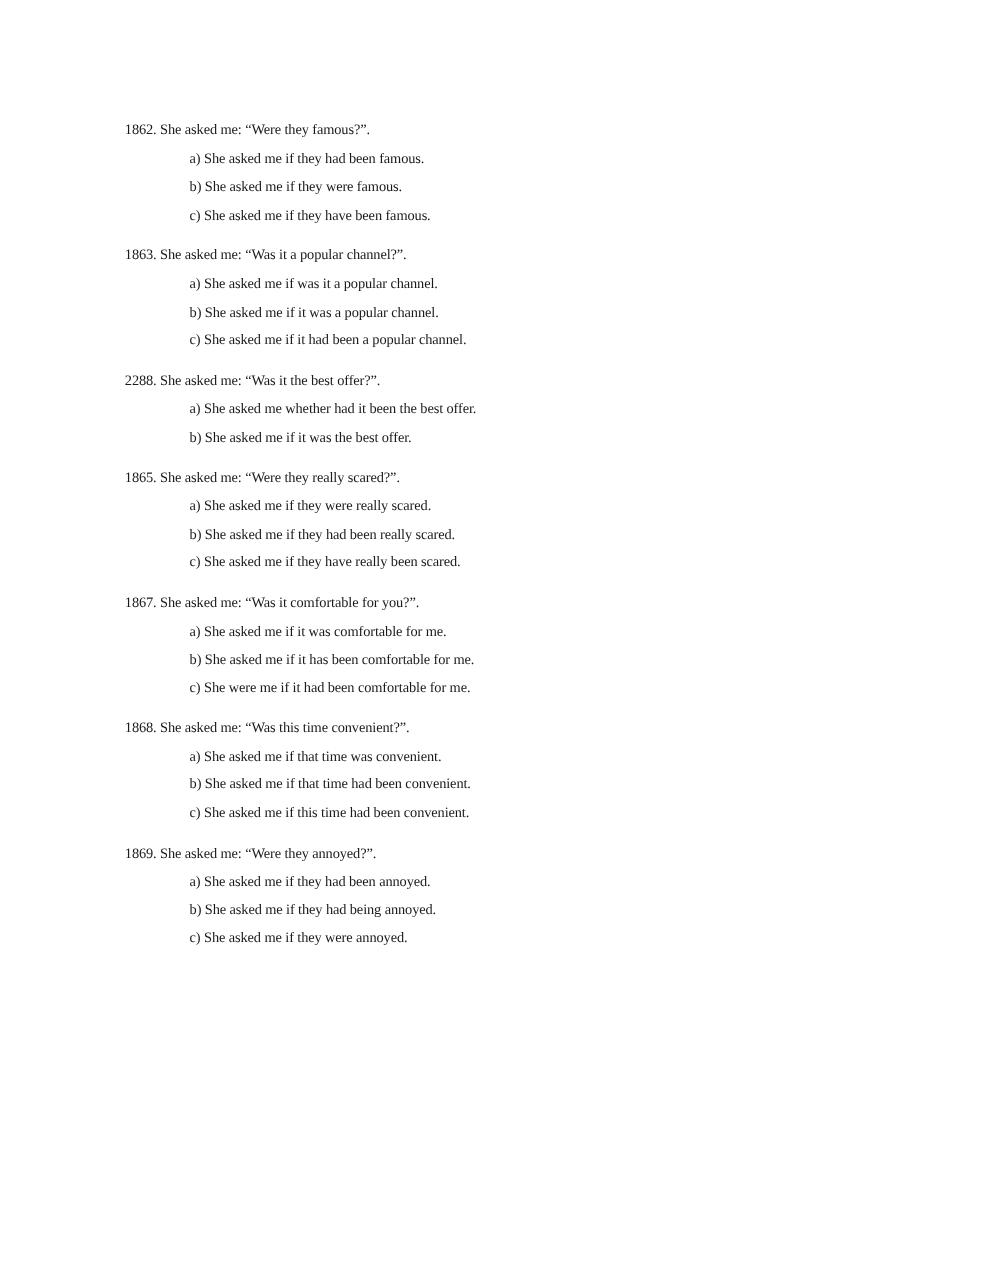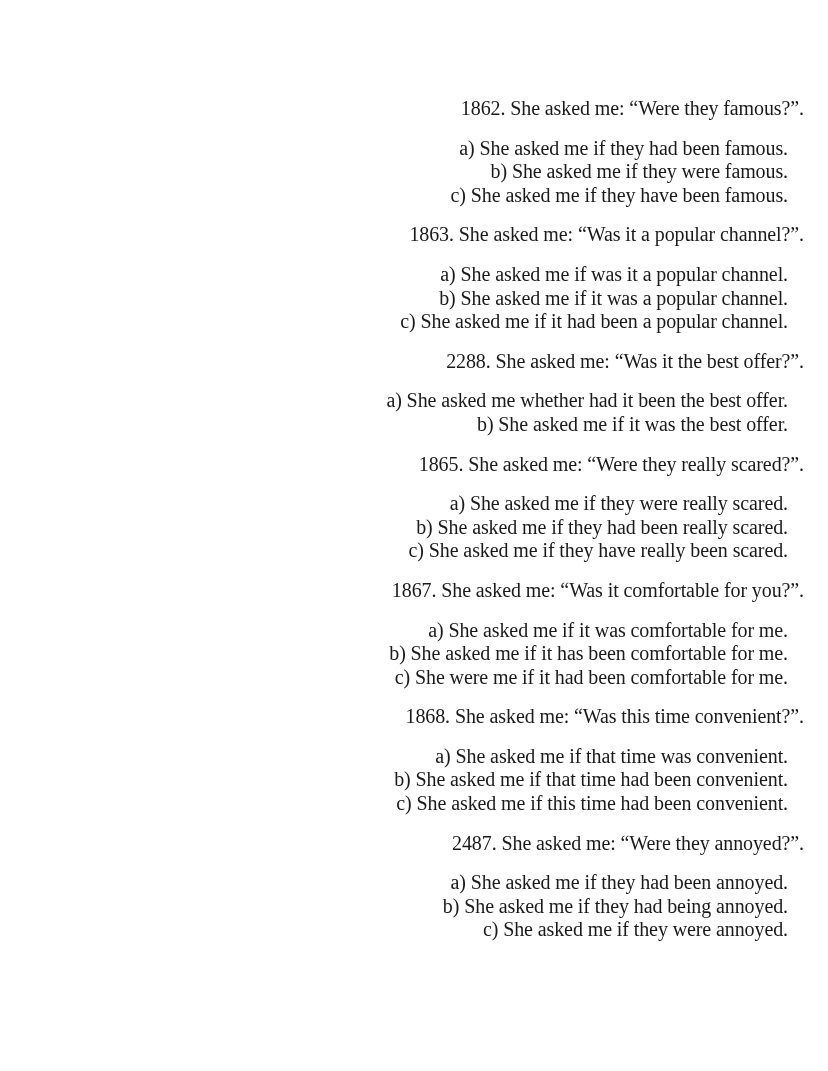--- a/index.html
+++ b/index.html
@@ -18,30 +18,29 @@
     .page {
       position: absolute;
       left: 104px;
       top: 97px;
       width: 700px;
     }
     .question {
       margin: 0 0 10px 0;
     }
     .stem, .option {
-      font-size: 20px;
+      font-size: 12px;
       line-height: 23.6px;
       white-space: nowrap;
-      text-align: right;
     }
     .stem {
       letter-spacing: -0.1px;
     }
     .options {
-      margin: 16px;
+      margin: 0;
       padding: 0;
       list-style: none;
     }
     .option {
       padding-left: 54px;
       letter-spacing: -0.1px;
     }
   </style>
 </head>
 <body>
@@ -98,21 +97,21 @@
   <div class="question">
     <div class="stem">1868. She asked me: “Was this time convenient?”.</div>
     <ul class="options">
       <li class="option">a) She asked me if that time was convenient.</li>
       <li class="option">b) She asked me if that time had been convenient.</li>
       <li class="option">c) She asked me if this time had been convenient.</li>
     </ul>
   </div>
 
   <div class="question">
-    <div class="stem">2487. She asked me: “Were they annoyed?”.</div>
+    <div class="stem">1869. She asked me: “Were they annoyed?”.</div>
     <ul class="options">
       <li class="option">a) She asked me if they had been annoyed.</li>
       <li class="option">b) She asked me if they had being annoyed.</li>
       <li class="option">c) She asked me if they were annoyed.</li>
     </ul>
   </div>
 
 </div>
 
 </body></html>

